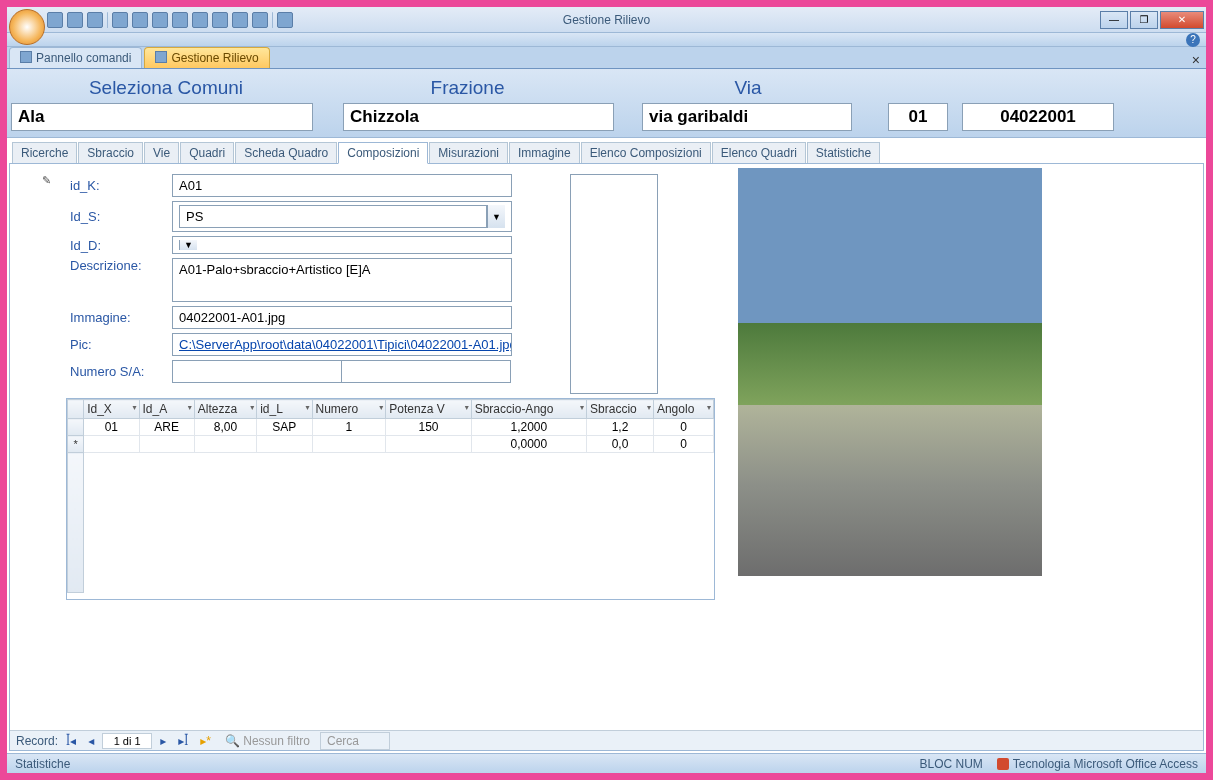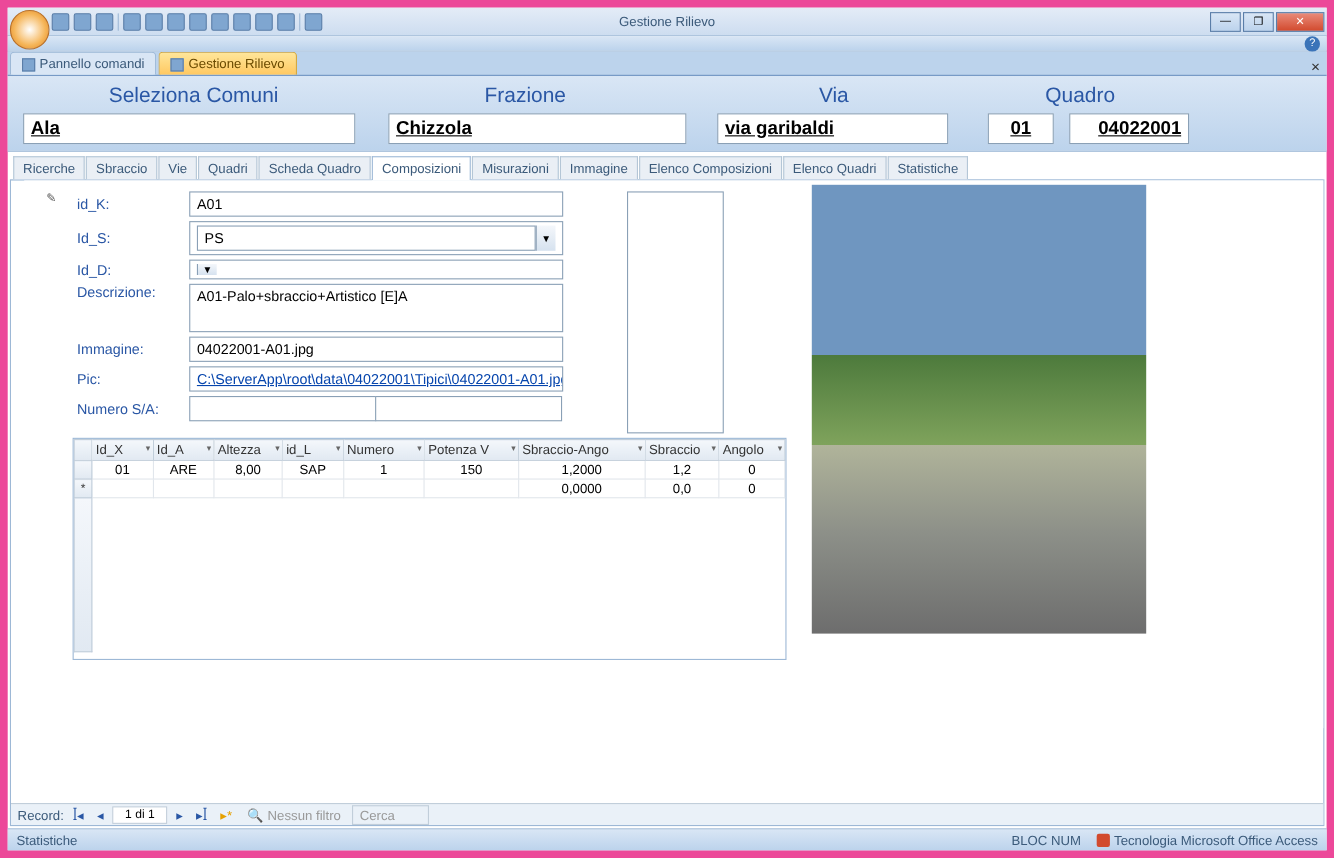--- a/index.html
+++ b/index.html
@@ -13,33 +13,33 @@
   .titlebar .winbtns { margin-left:auto; display:flex; }
   .titlebar .winbtns div { width:28px; height:18px; border:1px solid #5a7ea8; margin-right:2px; display:flex; align-items:center; justify-content:center; font-size:10px; }
   .titlebar .winbtns .min { background:linear-gradient(#d9e6f5,#bcd3ec); }
   .titlebar .winbtns .max { background:linear-gradient(#d9e6f5,#bcd3ec); }
   .titlebar .winbtns .close { background:linear-gradient(#e98b7a,#d24a2e); color:#fff; width:44px;}
   .office-btn { position:absolute; left:2px; top:2px; width:36px; height:36px; border-radius:50%; background:radial-gradient(#fff,#f5b456 60%,#d87f2b); border:1px solid #b87028; z-index:10; }
   .ribbon-strip { height:14px; background:linear-gradient(#d9e6f5,#bcd3ec); border-bottom:1px solid #9db8d6; position:relative;}
   .help-icon { position:absolute; right:6px; top:0px; width:14px; height:14px; border-radius:50%; background:#3b74b9; color:#fff; font-size:10px; text-align:center; line-height:14px;}
   
   .formtabs { height:22px; background:#bcd3ec; display:flex; align-items:flex-end; border-bottom:1px solid #6f94c1; position:relative;}
-  .formtab { padding:3px 10px; background:#d9e6f5; border:1px solid #9db8d6; border-bottom:none; border-radius:4px 4px 0 0; margin-left:2px; display:flex; align-items:flex-end; gap:4px; color:#3b5a7a; font-size:11px; cursor:pointer;}
+  .formtab { padding:3px 10px; background:#d9e6f5; border:1px solid #9db8d6; border-bottom:none; border-radius:4px 4px 0 0; margin-left:2px; display:flex; align-items:flex-start; gap:4px; color:#3b5a7a; font-size:11px; cursor:pointer;}
   .formtab.active { background:linear-gradient(#ffe69a,#ffc861); border-color:#d6a93f; color:#6a4a00;}
   .formtab .ico { width:12px; height:12px; background:#7fa6d0; border:1px solid #5a7ea8;}
   .formtabs .closex { margin-left:auto; margin-right:6px; font-size:14px; color:#333; cursor:pointer;}
   
-  .selheader { background:linear-gradient(#d9e6f5,#bcd3ec); padding:8px 14px 6px 14px; border-bottom:1px solid #9db8d6;}
+  .selheader { background:linear-gradient(#d9e6f5,#bcd3ec); padding:8px 14px 6px 4px; border-bottom:1px solid #9db8d6;}
   .selheader-row1 { display:flex; }
   .selheader-row1 .lbl { color:#2a57a5; font-size:19px; text-align:center;}
   .selheader-row1 .c1 { width:310px;} .selheader-row1 .c2 { width:293px;} .selheader-row1 .c3 { width:268px;} .selheader-row1 .c4 { width:180px;} .selheader-row1 .c5{ width:120px;}
-  .selheader-row2 { display:flex; gap:0; margin-top:4px; align-items:center;text-decoration:underline;}
+  .selheader-row2 { display:flex; gap:0; margin-top:4px; align-items:center;}
   .selheader-row2 input { background:#fff; border:1px solid #8aa0b6; padding:3px 6px; font-size:17px; font-weight:bold;}
   .selheader-row2 .i1{ width:302px;}
-  .selheader-row2 .i2{ width:271px;} .selheader-row2 .i3{ width:210px;} .selheader-row2 .i4{ width:60px; text-align:center;} .selheader-row2 .i5{ width:109px; text-align:right;}
+  .selheader-row2 .i2{ width:271px;} .selheader-row2 .i3{ width:210px;} .selheader-row2 .i4{ width:60px; text-align:center;} .selheader-row2 .i5{ width:152px; text-align:center;}
   
   .subtabs { display:flex; border-bottom:1px solid #9db8d6; background:#fff; padding-left:2px; height:22px; align-items:flex-end;}
   .subtab { padding:3px 8px; border:1px solid #b4c6d6; border-bottom:none; background:#eaeff5; margin-right:1px; color:#3b5a7a; font-size:12px; cursor:pointer;}
   .subtab.active { background:#fff; border-color:#9db8d6; border-bottom:1px solid #fff; position:relative; top:1px;}
   
   .formbody { position:relative; background:#fff; height:498px; padding:10px 22px; }
   .formrow { display:flex; align-items:center; margin-bottom:4px;}
   .formrow label { width:102px; color:#2a57a5; font-size:13px;}
   .formrow input[type=text], .formrow .combo, .formrow textarea, .formrow .link { border:1px solid #8aa0b6; padding:3px 6px; font-size:13px; background:#fff;}
   .combo { display:flex; width:340px;}
@@ -119,21 +119,20 @@
       <span>Gestione Rilievo</span>
     </div>
     <div class="closex">×</div>
   </div>
 
   <div class="selheader">
     <div class="selheader-row1">
       <div class="lbl c1">Seleziona Comuni</div>
       <div class="lbl c2">Frazione</div>
       <div class="lbl c3">Via</div>
-      <div class="lbl c4">Quadro</div>
       <div class="lbl c5"></div>
     </div>
     <div class="selheader-row2">
       <input class="i1" type="text" value="Ala" style="">
       <div style="width:30px;"></div>
       <input class="i2" type="text" value="Chizzola" style="">
       <div style="width:28px;"></div>
       <input class="i3" type="text" value="via garibaldi" style="">
       <div style="width:36px;"></div>
       <input class="i4" type="text" value="01" style="">

